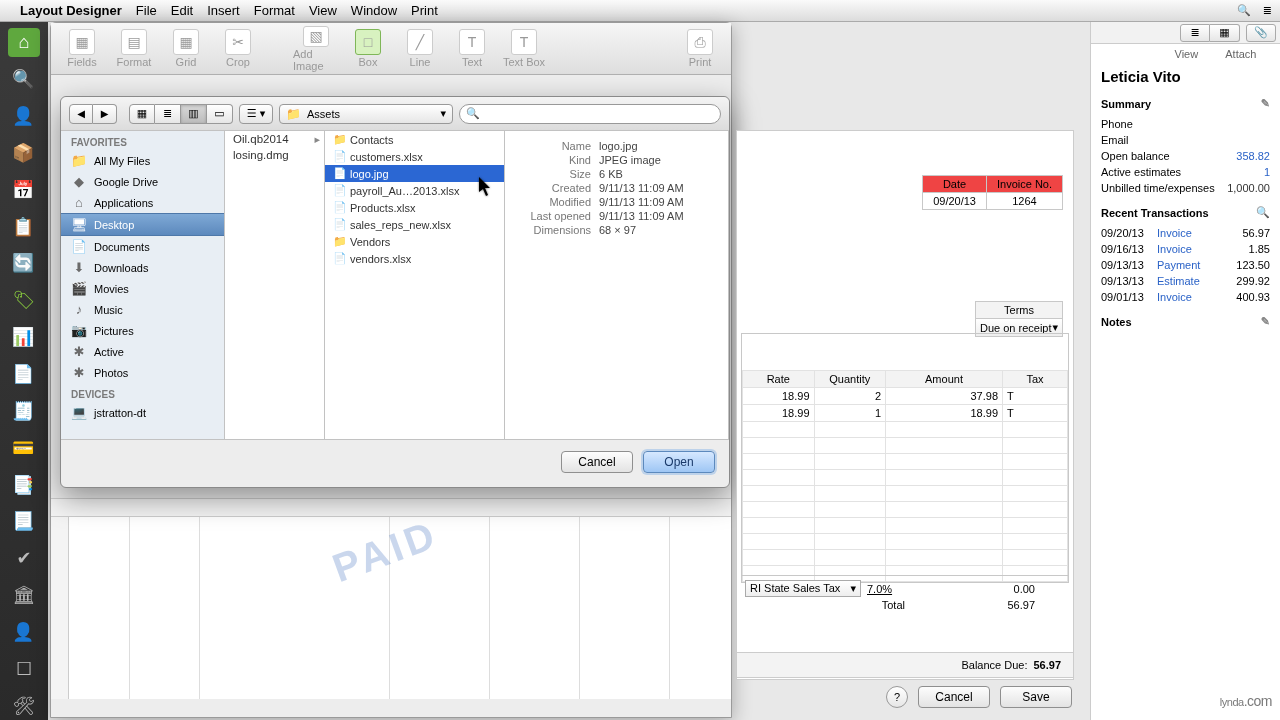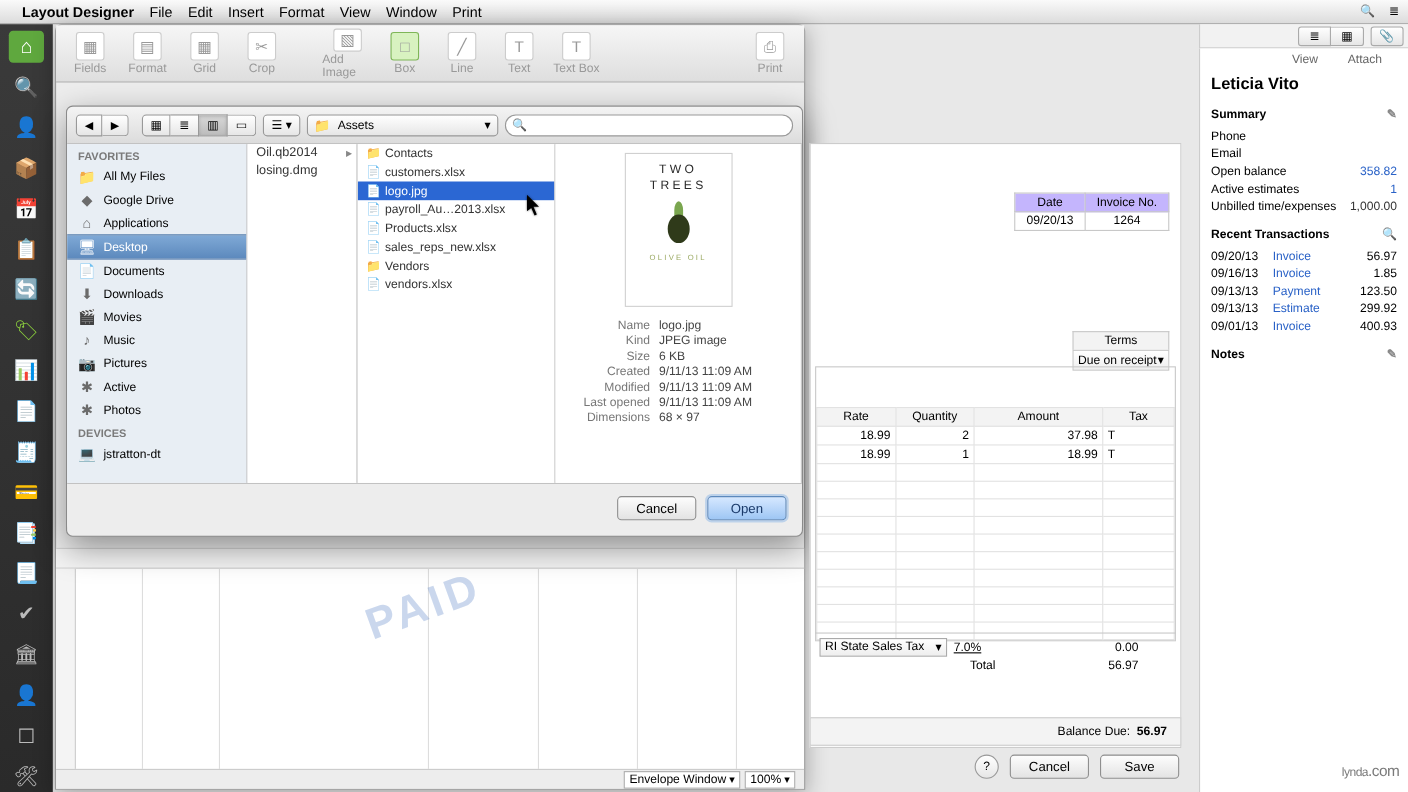--- a/index.html
+++ b/index.html
@@ -95,21 +95,21 @@
 
 
 .cursor { position: absolute; width: 14px; height: 20px; pointer-events:none; }
 .cursor svg { filter: drop-shadow(0 0 1px rgba(0,0,0,0.6)); }
 
 
 .invoice-panel { position: absolute; left: 736px; top: 130px; width: 338px; height: 550px; background: #fff; border: 1px solid #ccc; }
 .inv-head { position: absolute; right: 10px; top: 44px; display:flex; }
 .inv-head table { border-collapse: collapse; }
 .inv-head th, .inv-head td { border: 1px solid #c8c8c8; padding: 2px 10px; font-size: 11px; text-align:center; }
-.inv-head th { background: #c4b5fd; font-weight: normal; }
+.inv-head th { background: #ef4444; font-weight: normal; }
 .terms-block { position: absolute; right: 10px; top: 170px; width: 88px; }
 .terms-block .t-lbl { border:1px solid #c8c8c8; border-bottom:none; text-align:center; padding:2px 0; background:#f3f3f3; }
 .terms-sel { border:1px solid #c8c8c8; padding: 2px 4px; background: linear-gradient(#fff,#eee); display:flex; justify-content:space-between; align-items:center; }
 .line-items { position: absolute; left: 4px; right: 4px; top: 202px; border:1px solid #c8c8c8; }
 .line-items table { width: 100%; border-collapse: collapse; margin-top: 36px; }
 .line-items th, .line-items td { border: 1px solid #e2e2e2; padding: 2px 4px; font-size: 11px; }
 .line-items th { background:#f3f3f3; font-weight:normal; }
 .line-items td.num { text-align: right; }
 .line-items tr.blank td { height: 16px; }
 .tax-row { position: absolute; left: 4px; right: 4px; top: 444px; display:flex; align-items:center; gap:6px; padding: 4px; border-top:1px solid #c8c8c8; }
@@ -236,24 +236,20 @@
     <div class="gridlines">
       <div class="vline" style="left:60px"></div>
         <div class="vline" style="left:130px"></div>
       <div class="vline" style="left:320px"></div>
         <div class="vline" style="left:420px"></div>
       <div class="vline" style="left:510px"></div>
         <div class="vline" style="left:600px"></div>
     </div>
     <div class="paid-stamp">PAID</div>
   </div>
-  <div class="zoom-bar">
-    <div class="zoom-sel"><span>Envelope Window</span> ▾</div>
-    <div class="zoom-pct"><span>100%</span> ▾</div>
-  </div>
 </div>
 
 <div class="open-dialog">
   <div class="od-toolbar">
     <div class="nav-btns">
       <div class="nav-btn">◀</div>
       <div class="nav-btn">▶</div>
     </div>
     <div class="view-seg">
       <div class="seg">▦</div>
@@ -367,25 +363,20 @@
             <span class="fi">📁</span>
             <span>Vendors</span>
           </div>
           <div class="col-row">
             <span class="fi">📄</span>
             <span>vendors.xlsx</span>
           </div>
         </div>
     </div>
     <div class="od-col preview">
-      <div class="preview-img">
-        <div class="logo-text"><span>TWO</span><br><span>TREES</span></div>
-        <div class="olive"></div>
-        <div class="oo">OLIVE OIL</div>
-      </div>
       <div class="meta" id="meta-list">
           <div class="meta-row">
             <div class="k">Name</div>
             <div class="v">logo.jpg</div>
           </div>
           <div class="meta-row">
             <div class="k">Kind</div>
             <div class="v">JPEG image</div>
           </div>
           <div class="meta-row">

